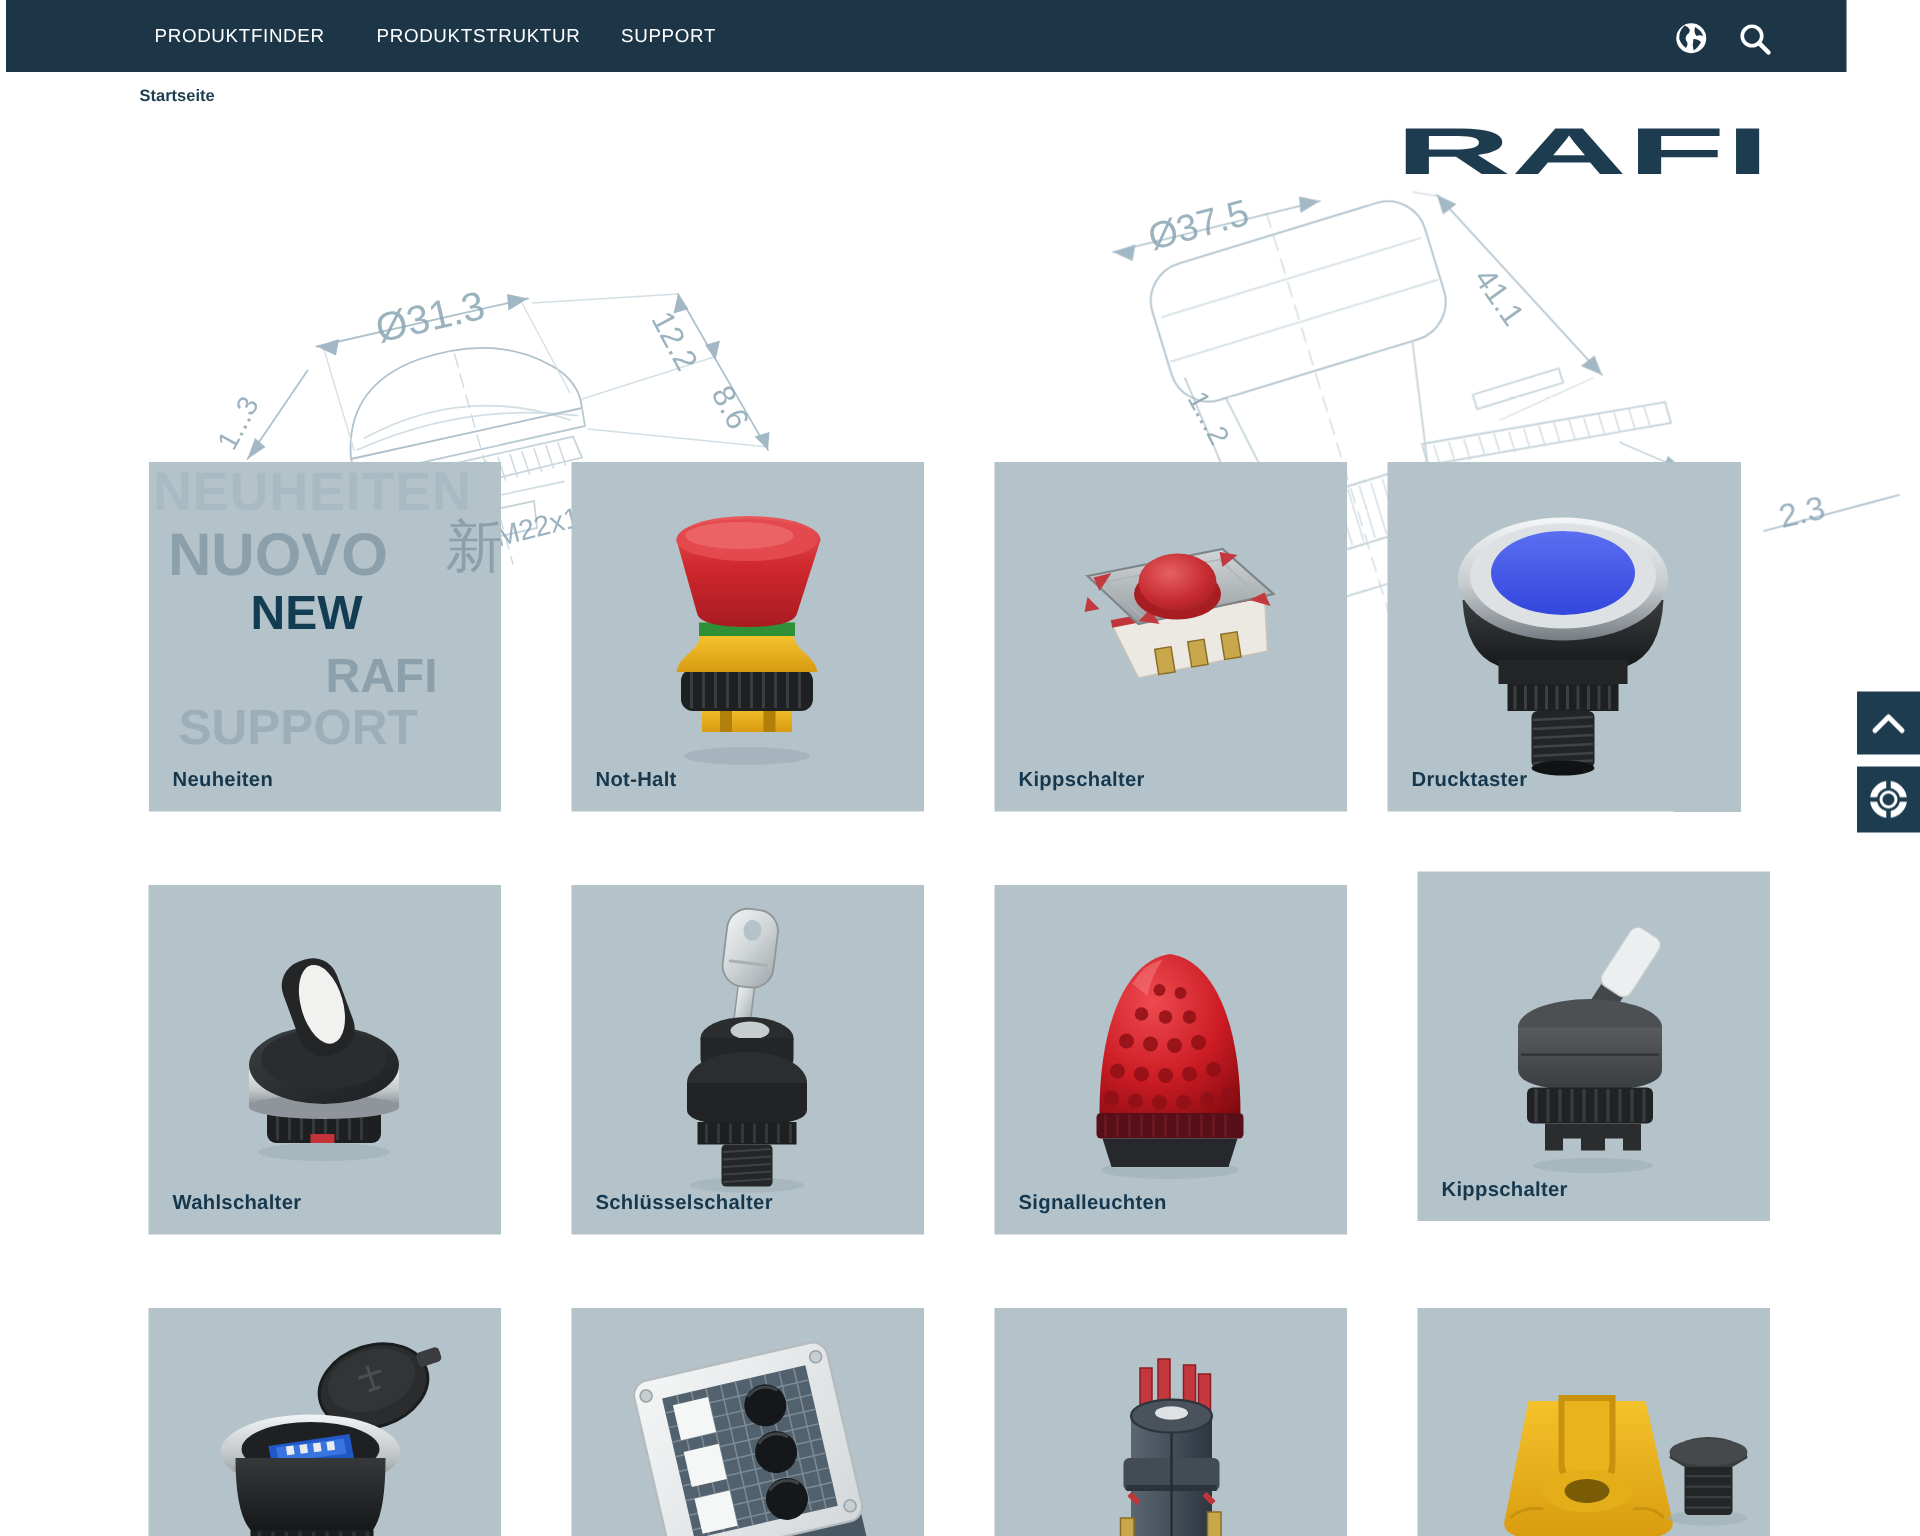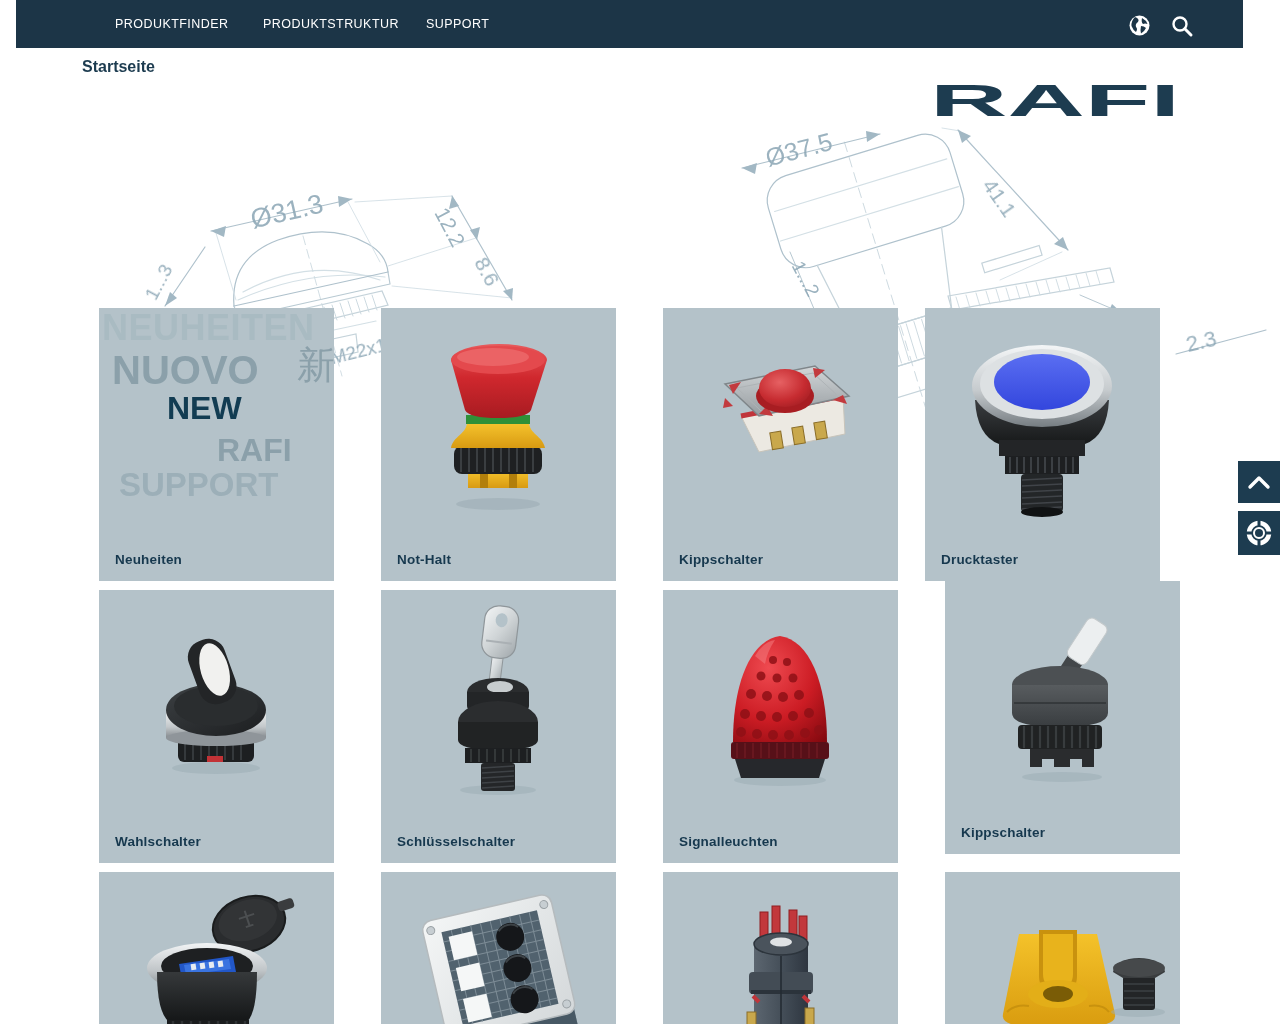--- a/index.html
+++ b/index.html
@@ -1,34 +1,34 @@
 <!DOCTYPE html>
 <html><head>
 <meta charset="utf-8">
 <style>
   html,body{margin:0;padding:0}
   body{
     width:1280px;height:1024px;overflow:hidden;position:relative;
     background:#ffffff;font-family:"Liberation Sans",sans-serif;
   }
   
-  .topbar{position:absolute;left:16px;top:0;width:1227px;height:48px;background:#1c3547;z-index:6}
+  .topbar{position:absolute;left:4px;top:0;width:1227px;height:48px;background:#1c3547;z-index:6}
   .nav-item{position:absolute;top:0;height:48px;line-height:48px;color:#ffffff;
     font-size:12.5px;letter-spacing:.45px;cursor:pointer;white-space:nowrap}
   .nav-0{left:99px}.nav-1{left:247px}.nav-2{left:410px}
   .top-icon{position:absolute;top:14px;cursor:pointer}
   .icon-globe{left:1112px}.icon-search{left:1154px}
   
-  .breadcrumb{position:absolute;left:82px;top:58px;font-size:16px;font-weight:bold;
+  .breadcrumb{position:absolute;left:93px;top:58px;font-size:11px;font-weight:bold;
     color:#1d3c50;z-index:5;cursor:pointer}
   .logo{position:absolute;left:930px;top:82px;z-index:5}
   
   .drawings{position:absolute;left:0;top:0;z-index:1;pointer-events:none}
   
-  .tile{position:absolute;width:235px;height:273px;background:#b4c2c9;z-index:2;
+  .tile{position:absolute;width:235px;height:233px;background:#b4c2c9;z-index:2;
     display:block;cursor:pointer;overflow:hidden}
   .tile .label{position:absolute;left:16px;bottom:14px;font-size:13.5px;font-weight:bold;
     color:#16384e;letter-spacing:.2px}
   .tile svg.product{position:absolute;left:0;top:0}
   
   .word{position:absolute;font-weight:bold;line-height:1;white-space:nowrap}
   .w-neuheiten{left:3px;top:2px;font-size:36px;color:#a9bbc2;letter-spacing:.5px}
   .w-nuovo{left:13px;top:42px;font-size:40px;color:#8ba0aa}
   .w-kanji{left:198px;top:38px;font-size:38px;color:#8ba0aa;font-weight:normal}
   .w-new{left:68px;top:84px;font-size:32px;color:#123c52}

